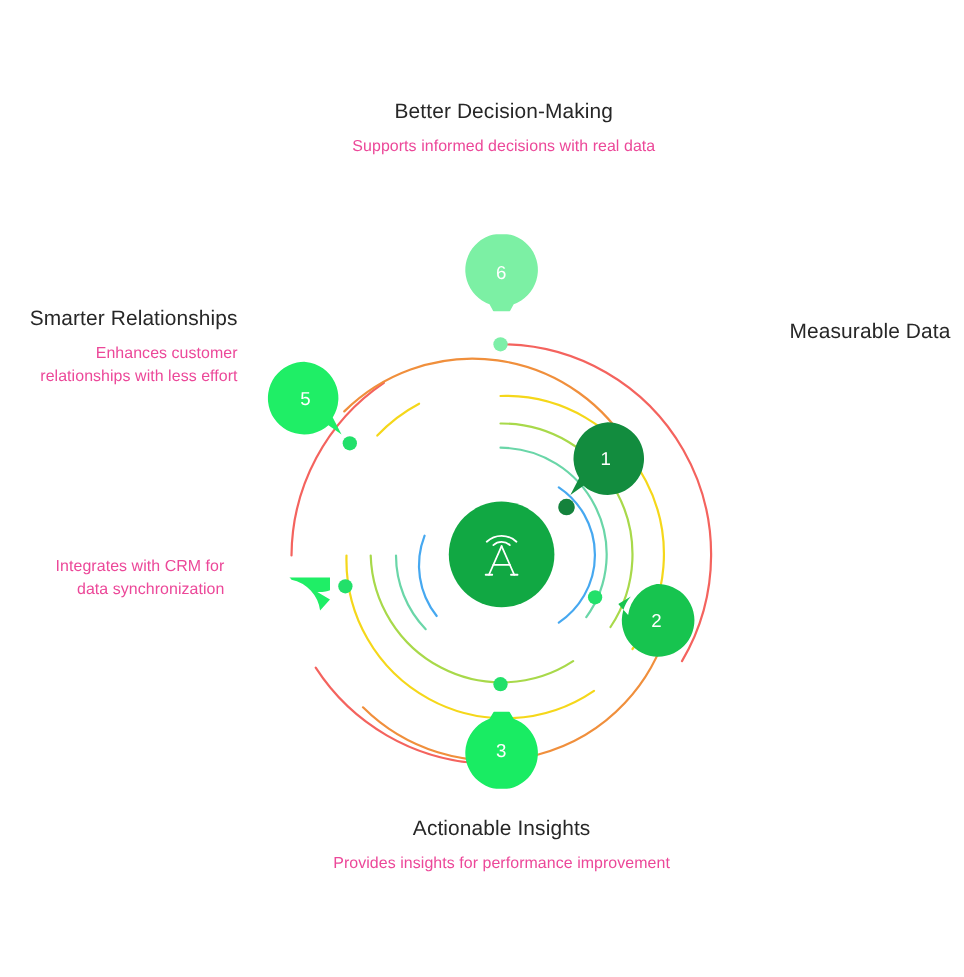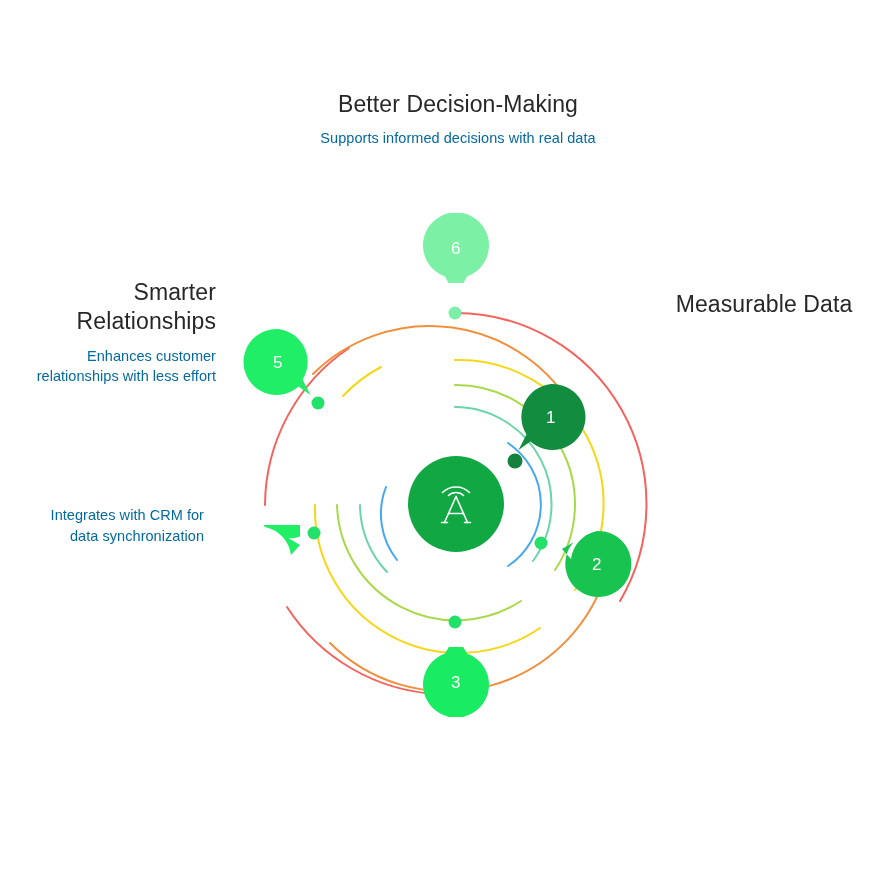--- a/index.html
+++ b/index.html
@@ -70,36 +70,36 @@
     letter-spacing: 0.5px;
     line-height: 1;
     pointer-events: none;
   }
 
   
   .label {
     position: absolute;
   }
   .label .lab-title {
-    font-size: 23px;
+    font-size: 19px;
     font-weight: 400;
     line-height: 1.28;
     color: #272727;
     letter-spacing: 0.1px;
     margin: 0 0 9px 0;
   }
   .label .lab-desc {
     font-size: 14.5px;
     font-weight: 400;
     line-height: 1.42;
-    color: #0369a1;
+    color: #ec4899;
     letter-spacing: 0.05px;
     margin: 0;
   }
-  .align-left  { text-align: center; }
+  .align-left  { text-align: right; }
   .align-right { text-align: right; }
   .align-center{ text-align: center; }
 </style>
 </head>
 <body>
 
 <div id="canvas">
 
   <svg id="rings" viewBox="0 0 876 888" width="876" height="888" aria-hidden="true">
     <g fill="none" stroke-linecap="round" stroke-width="2">
@@ -220,14 +220,18 @@
   <div class="label align-right" style="left:20px; top:278px; width:196px;">
     <p class="lab-title">Smarter Relationships</p>
     <p class="lab-desc">Enhances customer relationships with less effort</p>
   </div>
 
 
   <div class="label align-right" style="left:20px; top:505px; width:184px;">
     <p class="lab-desc">Integrates with CRM for data synchronization</p>
   </div>
 
+  <div class="label align-center" style="left:276px; top:742px; width:360px;">
+    <p class="lab-title">Actionable Insights</p>
+    <p class="lab-desc">Provides insights for performance improvement</p>
+  </div>
 
 </div>
 
 </body></html>

